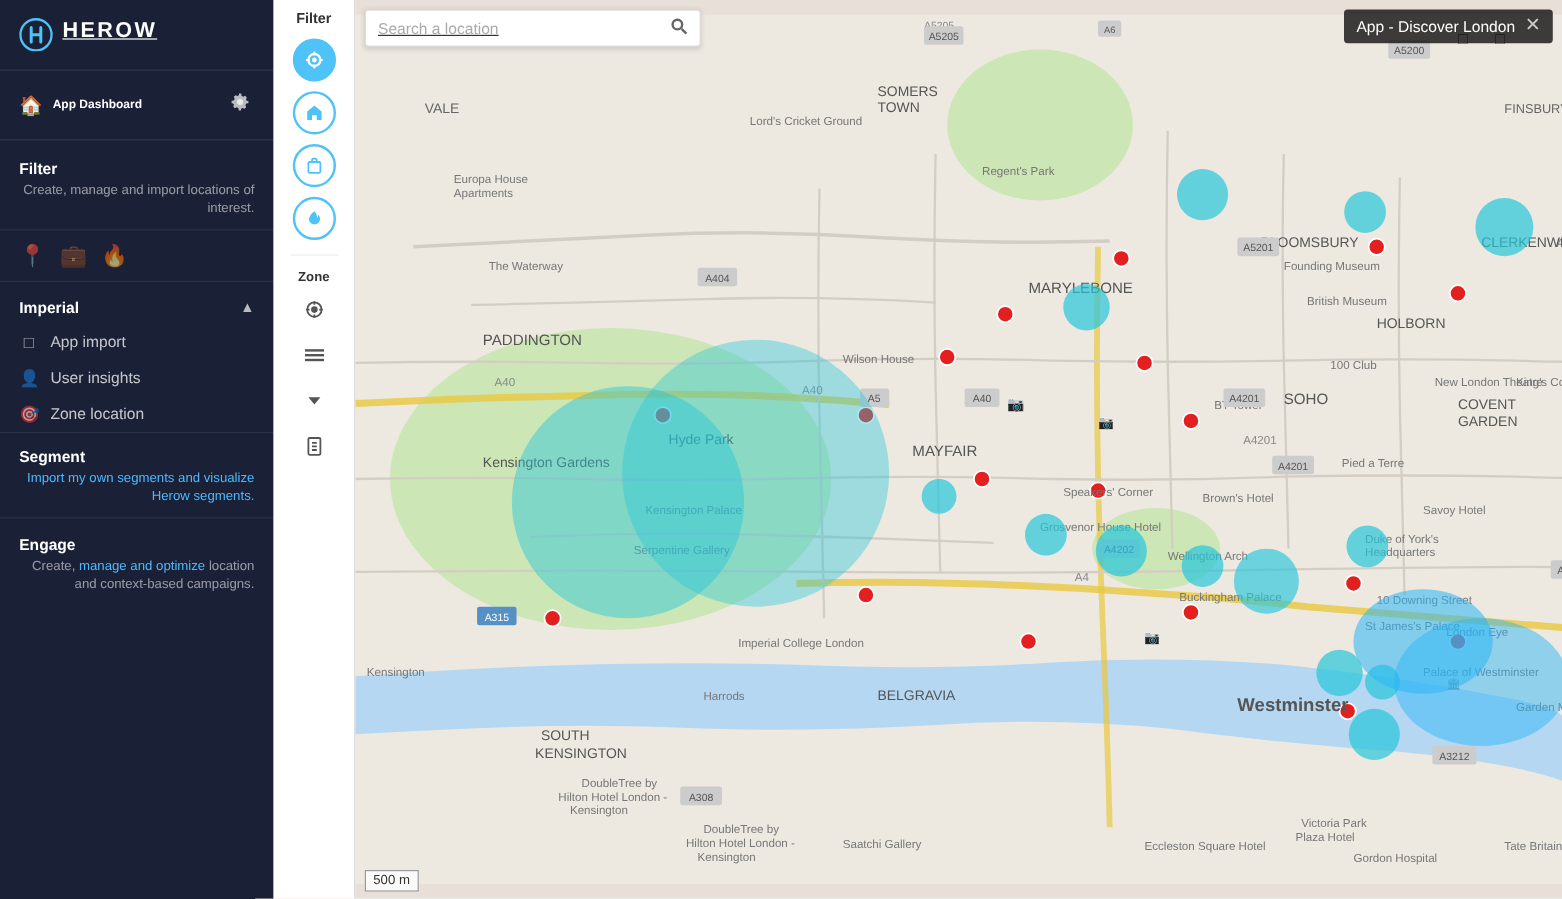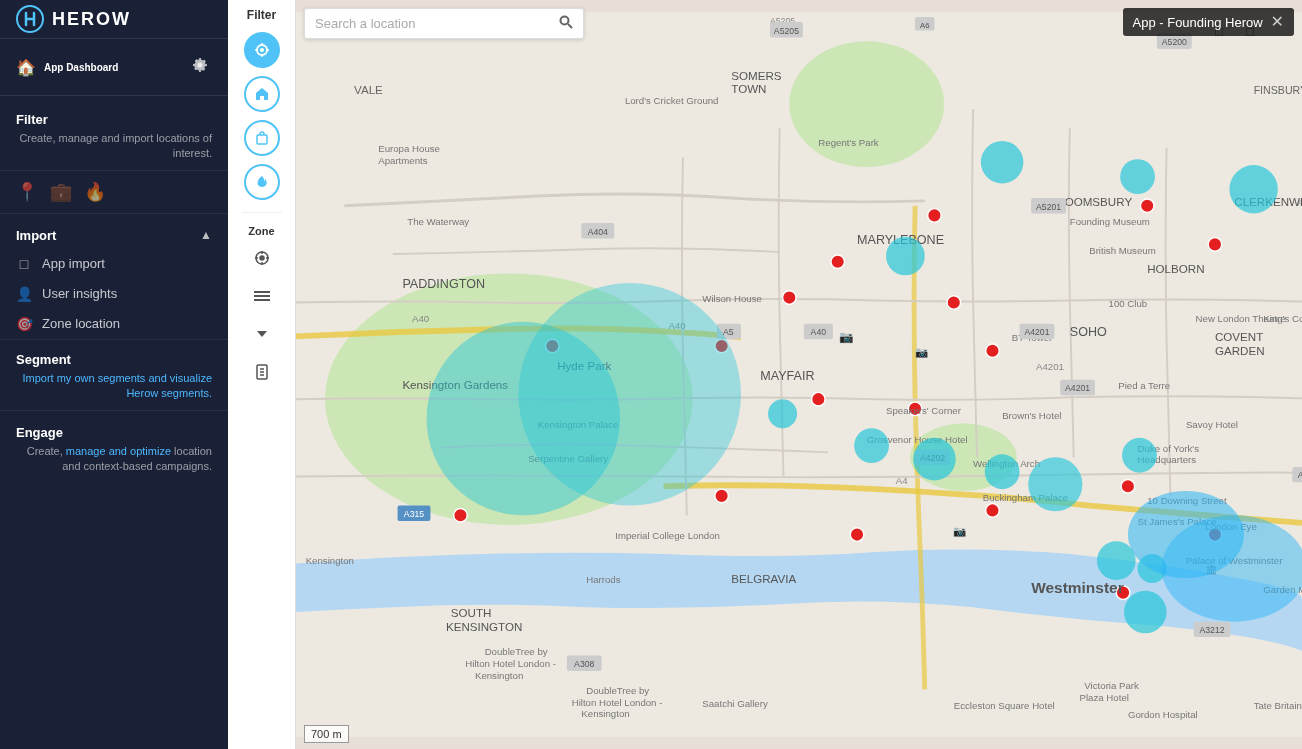--- a/index.html
+++ b/index.html
@@ -12,23 +12,24 @@
       background: #1a2035;
       color: #fff;
       display: flex;
       flex-direction: column;
       height: 100%;
       overflow-y: auto;
     }
 
     #logo-area {
       display: flex;
-      align-items: center;
-      padding: 5px 16px;
+      align-items: flex-start;
+      padding: 15px 16px;
       border-bottom: 1px solid rgba(255,255,255,0.1);
+      text-decoration: underline;
     }
 
     .logo-icon {
       width: 28px;
       height: 28px;
       margin-right: 8px;
     }
 
     .logo-text {
       font-size: 18px;
@@ -234,20 +235,21 @@
       padding: 6px 10px;
       box-shadow: 0 1px 4px rgba(0,0,0,0.15);
     }
 
     .search-input {
       border: none;
       outline: none;
       font-size: 13px;
       flex: 1;
       color: #333;
+      text-decoration: underline;
     }
 
     .search-input::placeholder {
       color: #aaa;
     }
 
     .search-btn {
       background: none;
       border: none;
       cursor: pointer;
@@ -334,21 +336,21 @@
     </div>
   </div>
 
   <div style="display:flex; align-items:center; gap:12px; padding: 10px 16px 10px; border-bottom: 1px solid rgba(255,255,255,0.08);">
     <div style="color:rgba(255,255,255,0.6); cursor:pointer; font-size:18px;">📍</div>
     <div style="color:rgba(255,255,255,0.6); cursor:pointer; font-size:18px;">💼</div>
     <div style="color:rgba(255,255,255,0.6); cursor:pointer; font-size:18px;">🔥</div>
   </div>
 
   <div class="analyze-header">
-    <span class="analyze-title">Import</span>
+    <span class="analyze-title">Imperial</span>
     <span class="chevron-icon">▲</span>
   </div>
   <div class="nav-item">
     <span class="nav-item-icon">□</span>
     <span>App import</span>
   </div>
   <div class="nav-item">
     <span class="nav-item-icon">👤</span>
     <span>User insights</span>
   </div>
@@ -442,21 +444,21 @@
       <button class="search-btn">
         <svg width="14" height="14" viewBox="0 0 14 14" fill="none" stroke="#666" stroke-width="2">
             <circle cx="5.5" cy="5.5" r="4"></circle>
             <line x1="9" y1="9" x2="13" y2="13"></line>
           </svg>
       </button>
     </div>
   </div>
 
   <div id="app-banner">
-    <span>App - Founding Herow</span>
+    <span>App - Discover London</span>
     <span class="banner-close">✕</span>
   </div>
 
   <svg id="map-svg" viewBox="0 0 1040 749" xmlns="http://www.w3.org/2000/svg">
 
     <rect width="1040" height="749" fill="#ede9e1"></rect>
 
     <ellipse cx="220" cy="400" rx="190" ry="130" fill="#c8e6b0" opacity="0.9"></ellipse>
 
     <ellipse cx="590" cy="95" rx="80" ry="65" fill="#c8e6b0" opacity="0.9"></ellipse>
@@ -656,15 +658,15 @@
     <ellipse cx="920" cy="540" rx="60" ry="45" fill="#29B6F6" opacity="0.55"></ellipse>
     <ellipse cx="970" cy="575" rx="75" ry="55" fill="#29B6F6" opacity="0.48"></ellipse>
 
     <circle cx="878" cy="620" r="22" fill="#26C6DA" opacity="0.7"></circle>
     <circle cx="1108" cy="362" r="35" fill="#29B6F6" opacity="0.55"></circle>
     <circle cx="1153" cy="450" r="15" fill="#26C6DA" opacity="0.7"></circle>
     <circle cx="1155" cy="550" r="18" fill="#29B6F6" opacity="0.5"></circle>
   </svg>
 
   <div id="map-scale">
-    <span>700 m</span>
+    <span>500 m</span>
   </div>
 </div>
 
 </body></html>

